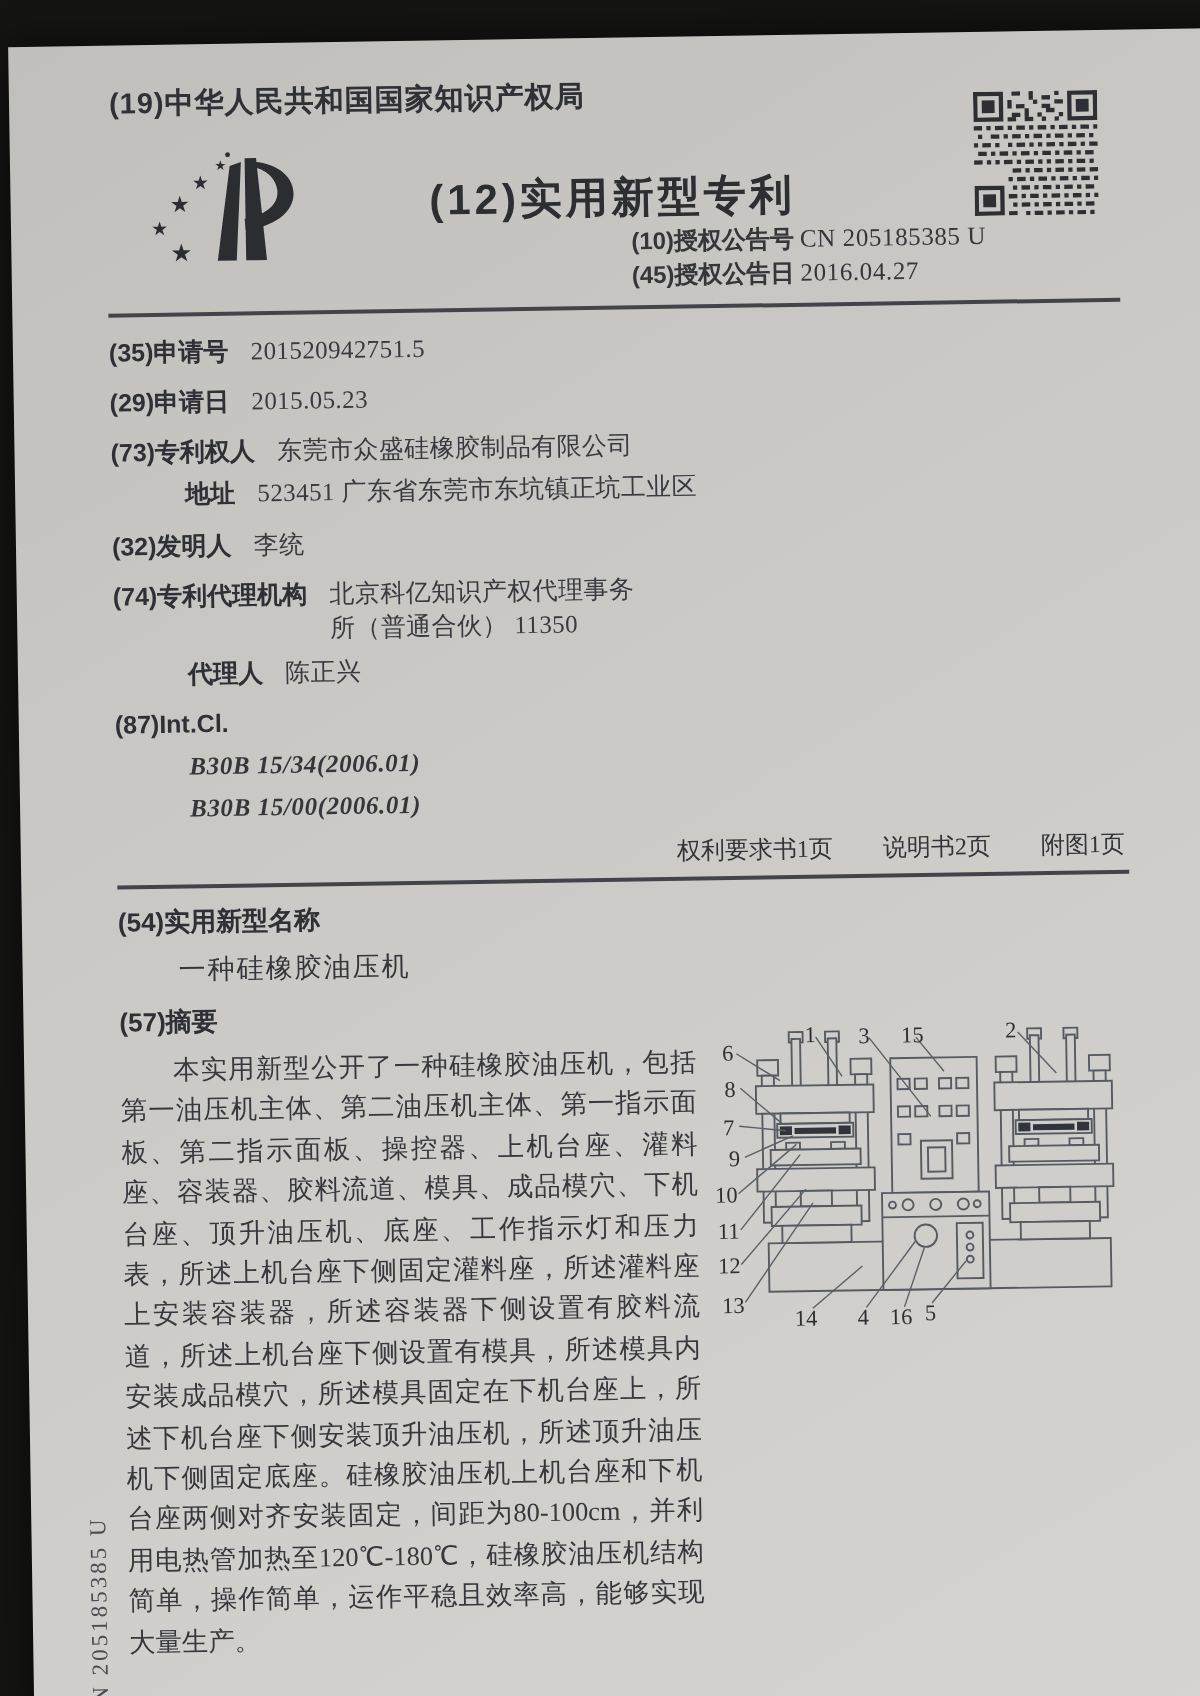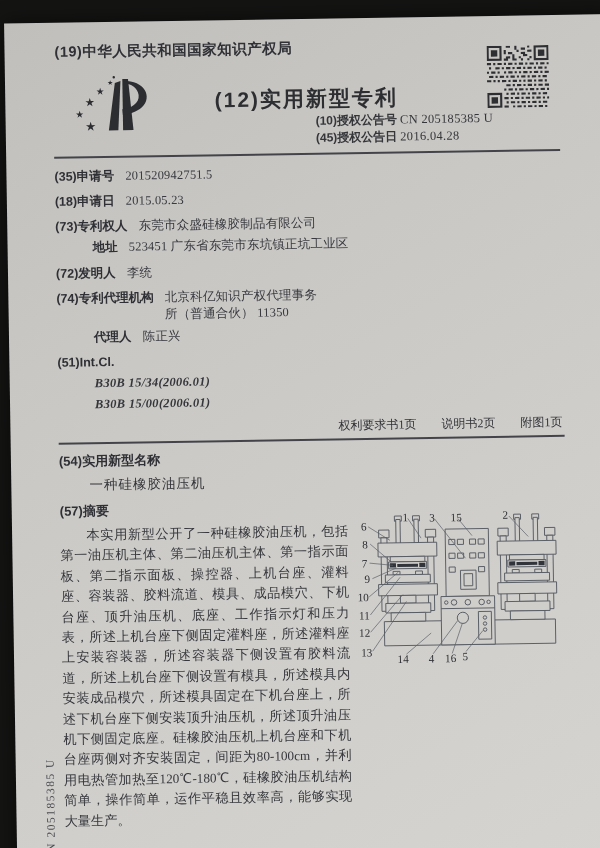--- a/index.html
+++ b/index.html
@@ -94,68 +94,68 @@
         </g>
       </svg>
 
       <div class="pub-block">
         <div>
           <span class="lbl">(10)授权公告号</span>
           <span class="val">CN 205185385 U</span>
         </div>
         <div>
           <span class="lbl">(45)授权公告日</span>
-          <span class="val">2016.04.28</span>
+          <span class="val">2016.04.27</span>
         </div>
       </div>
 
       <hr class="rule rule1">
     </div>
 
     <div class="biblio">
 
       <div class="row">
         <span class="lbl">(35)申请号</span>
         <span class="val">201520942751.5</span>
       </div>
 
       <div class="row">
-        <span class="lbl">(18)申请日</span>
+        <span class="lbl">(29)申请日</span>
         <span class="val">2015.05.23</span>
       </div>
 
       <div class="row">
         <div>
           <span class="lbl">(73)专利权人</span>
           <span class="val">东莞市众盛硅橡胶制品有限公司</span>
         </div>
         <div class="indent1">
           <span class="lbl">地址</span>
           <span class="val addr-val">523451 广东省东莞市东坑镇正坑工业区</span>
         </div>
       </div>
 
       <div class="row">
-        <span class="lbl">(72)发明人</span>
+        <span class="lbl">(32)发明人</span>
         <span class="val">李统</span>
       </div>
 
       <div class="row">
         <div>
           <span class="lbl">(74)专利代理机构</span>
           <span class="val agency-val">北京科亿知识产权代理事务所（普通合伙） 11350</span>
         </div>
         <div class="indent1">
           <span class="lbl">代理人</span>
           <span class="val">陈正兴</span>
         </div>
       </div>
 
       <div class="row">
-        <span class="lbl">(51)Int.Cl.</span>
+        <span class="lbl">(87)Int.Cl.</span>
         <div class="intcl-line">B30B 15/34(2006.01)</div>
         <div class="intcl-line">B30B 15/00(2006.01)</div>
       </div>
 
       <div class="pages-info">
         <span>权利要求书1页</span>
         <span>说明书2页</span>
         <span>附图1页</span>
       </div>
       <hr class="rule rule2">

